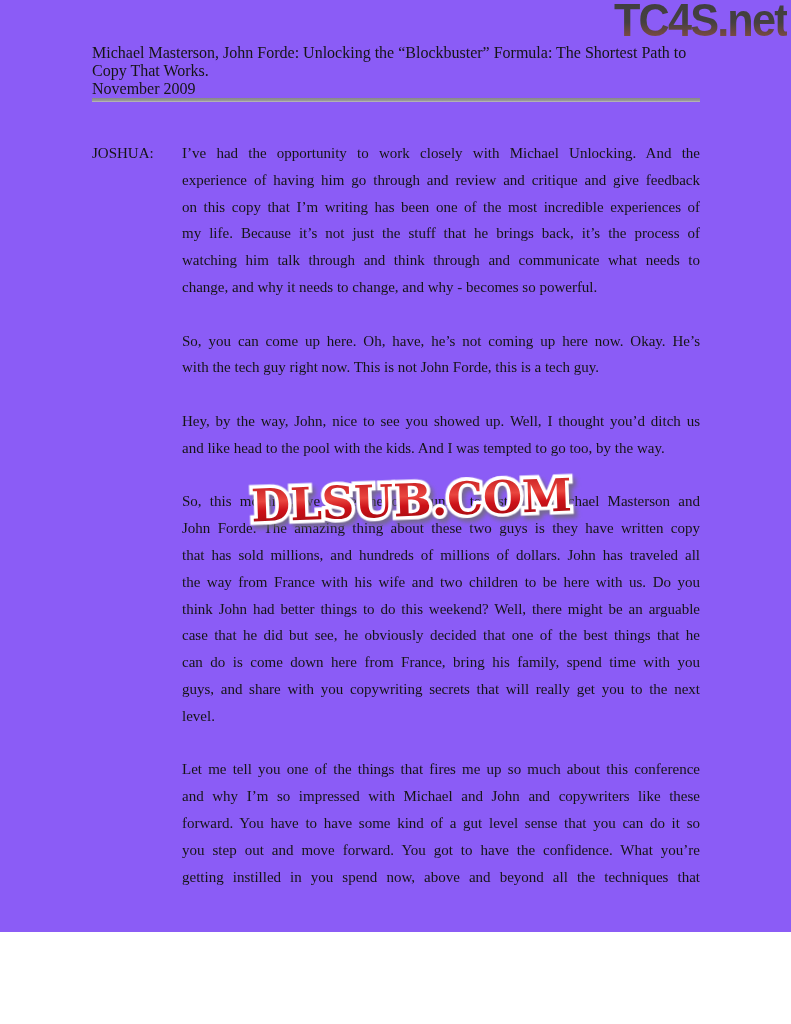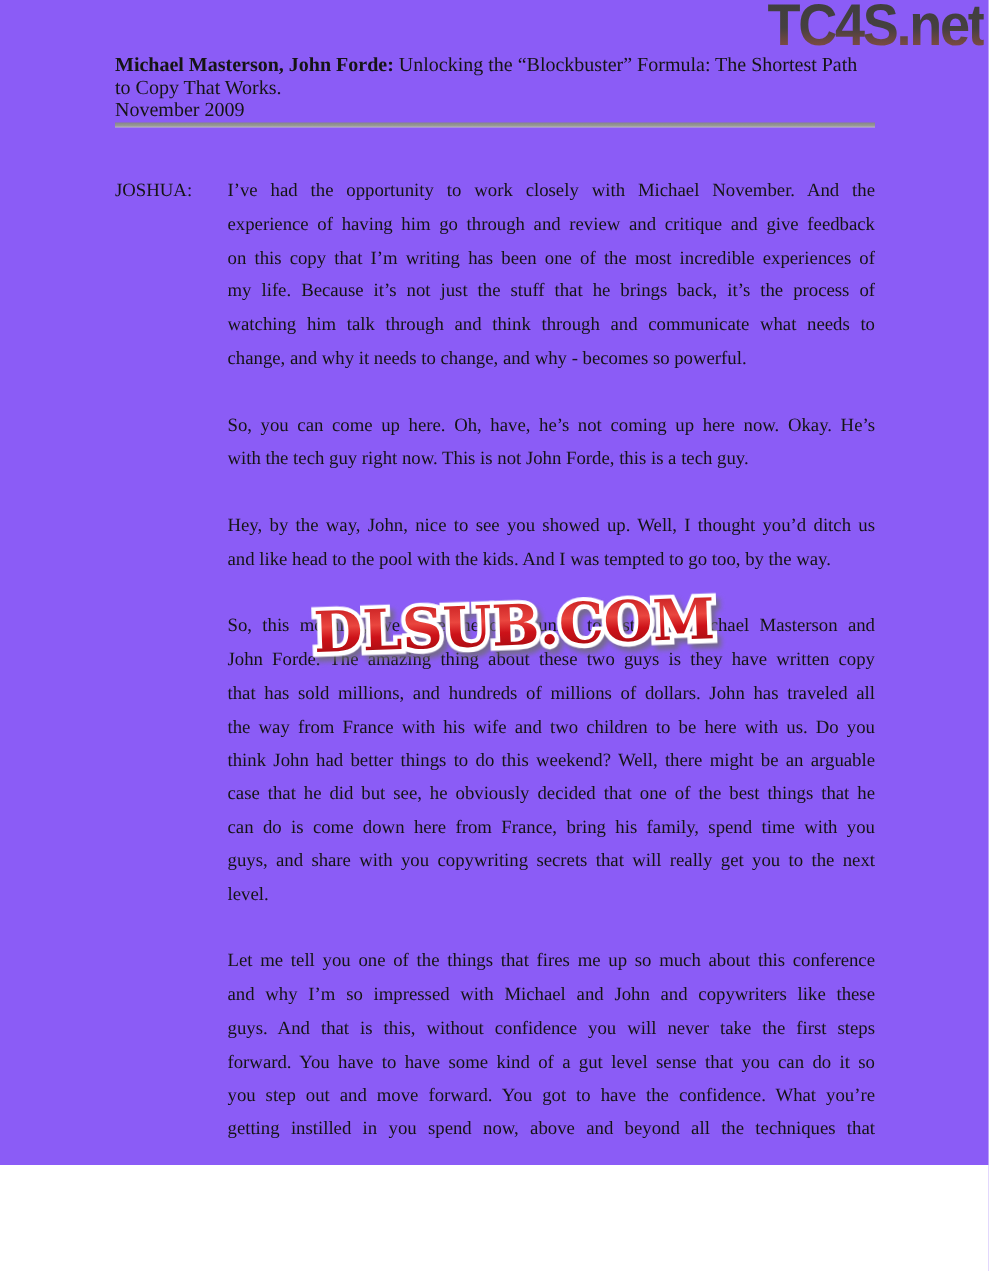--- a/index.html
+++ b/index.html
@@ -34,21 +34,21 @@
   
   .header {
     position: absolute;
     left: 92px;
     top: 44px;
     width: 610px;
     font-size: 16px;
     line-height: 18px;
   }
   .doc-title { margin: 0; }
-  .doc-title .bold { font-weight: bold; }
+  .doc-title .bold { font-weight: normal; }
   .doc-date { margin: 0; }
   .rule {
     position: absolute;
     left: 92px;
     top: 98px;
     width: 608px;
     height: 4px;
     background: linear-gradient(180deg, #878787 0%, #9a9a9a 70%, #c2c2c2 100%);
   }
 
@@ -148,21 +148,21 @@
   <div class="header">
     <p class="doc-title"><span class="bold">Michael Masterson, John Forde:</span> <span>Unlocking the “Blockbuster” Formula: The Shortest Path to Copy That Works.</span></p>
     <p class="doc-date">November 2009</p>
   </div>
   <div class="rule"></div>
 
   <div class="transcript">
     <div class="speaker">JOSHUA:</div>
     <div class="paragraph-list">
         <div class="para">
-          <div class="line">I’ve had the opportunity to work closely with Michael November. And the</div>
+          <div class="line">I’ve had the opportunity to work closely with Michael Unlocking. And the</div>
           <div class="line">experience of having him go through and review and critique and give feedback</div>
           <div class="line">on this copy that I’m writing has been one of the most incredible experiences of</div>
           <div class="line">my life. Because it’s not just the stuff that he brings back, it’s the process of</div>
           <div class="line">watching him talk through and think through and communicate what needs to</div>
           <div class="line last">change, and why it needs to change, and why - becomes so powerful.</div>
         </div>
         <div class="para">
           <div class="line">So, you can come up here. Oh, have, he’s not coming up here now. Okay. He’s</div>
           <div class="line last">with the tech guy right now. This is not John Forde, this is a tech guy.</div>
         </div>
@@ -177,21 +177,20 @@
           <div class="line">the way from France with his wife and two children to be here with us. Do you</div>
           <div class="line">think John had better things to do this weekend? Well, there might be an arguable</div>
           <div class="line">case that he did but see, he obviously decided that one of the best things that he</div>
           <div class="line">can do is come down here from France, bring his family, spend time with you</div>
           <div class="line">guys, and share with you copywriting secrets that will really get you to the next</div>
           <div class="line last">level.</div>
         </div>
         <div class="para">
           <div class="line">Let me tell you one of the things that fires me up so much about this conference</div>
           <div class="line">and why I’m so impressed with Michael and John and copywriters like these</div>
-          <div class="line">guys. And that is this, without confidence you will never take the first steps</div>
           <div class="line">forward. You have to have some kind of a gut level sense that you can do it so</div>
           <div class="line">you step out and move forward. You got to have the confidence. What you’re</div>
           <div class="line">getting instilled in you spend now, above and beyond all the techniques that</div>
         </div>
       </div>
   </div>
 
   <div class="watermark">
     <span class="wm-outline">DLSUB.COM</span>
     <span class="wm-fill">DLSUB.COM</span>

